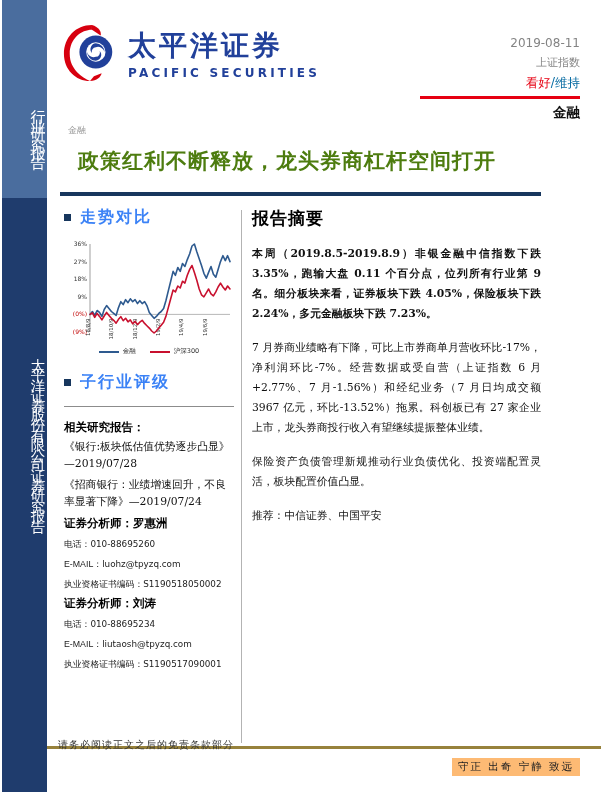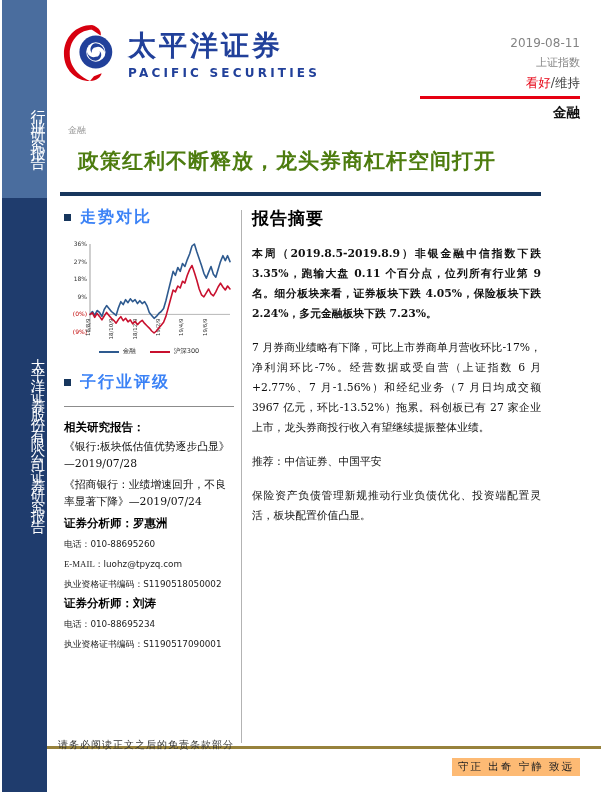--- a/index.html
+++ b/index.html
@@ -20,21 +20,21 @@
   .logo { position:absolute; left:62px; top:24px; display:flex; align-items:center; }
   .logo-text { margin-left:8px; }
   .brand-cn { font-family:"DejaVu Serif", serif; font-weight:bold; font-size:28px; color:#21409a; letter-spacing:3px; }
   .brand-en { font-size:12px; color:#21409a; letter-spacing:3.2px; margin-top:1px; font-weight:bold; }
 
   .header-right { position:absolute; right:32px; top:36px; text-align:right; }
   .hdr-date { font-size:12px; color:#848484; }
   .hdr-type { font-size:11px; color:#848484; margin-top:5px; font-family:"DejaVu Serif", serif; }
   .hdr-rating { font-size:12.5px; margin-top:5px; font-family:"DejaVu Serif", serif; }
   .hdr-rating .view { color:#e60012; }
-  .hdr-rating .change { color:#404040;text-align:right; }
+  .hdr-rating .change { color:#0369a1;text-align:right; }
   .red-rule { width:160px; height:3px; background:#e60012; margin:4px 0 0 auto; }
   .hdr-industry { font-size:13.5px; font-weight:bold; margin-top:5px; font-family:"DejaVu Serif", serif; color:#111; }
 
   .section-label { position:absolute; left:68px; top:124px; font-size:9px; color:#9a9a9a; font-family:"DejaVu Serif", serif; }
   .report-title { position:absolute; left:78px; top:147px; width:480px; font-family:"DejaVu Serif", serif;
                   font-size:21px; font-weight:600; letter-spacing:1px; color:#4d7c0f; }
   .title-rule { position:absolute; left:60px; top:192px; width:481px; height:4px; background:#17365d; }
 
   
   .col-divider { position:absolute; left:241px; top:210px; width:1px; height:533px; background:#b3b3b3; }
@@ -53,21 +53,21 @@
 
   .subrating-head { margin-top:16px; }
   .gray-hr { margin-top:13px; width:170px; height:1px; background:#8c8c8c; }
 
   .related-title { margin-top:13px; font-family:"DejaVu Serif", serif; font-weight:bold; font-size:11.5px; color:#000; }
   .report-item { margin-top:3px; font-family:"DejaVu Serif", serif; font-size:10.8px; line-height:1.62; color:#111; }
 
   .analyst { margin-top:5px; }
   .analyst-role-line { font-family:"DejaVu Serif", serif; font-weight:bold; font-size:11.5px; color:#000; }
   .analyst-detail { margin-top:8px; font-size:8.8px; color:#222; }
-  .analyst-detail .lbl { font-family:Liberation Serif, serif; }
+  .analyst-detail .lbl { font-family:Liberation Sans, sans-serif; }
 
   
   .summary-heading { font-family:"DejaVu Serif", serif; font-weight:bold; font-size:17px; letter-spacing:1px; color:#000; }
   .para { margin-top:14px; font-family:"DejaVu Serif", serif; font-size:10.8px; line-height:1.85; text-align:justify; color:#111; }
   .para.bold { font-weight:bold; }
 
   
   .footer-rule { position:absolute; left:47px; top:746px; width:554px; height:3px; background:#97823c; }
   .footer-disclaimer { position:absolute; left:58px; top:738px; font-family:"DejaVu Serif", serif; font-size:10px; color:#333; letter-spacing:1px; }
   .footer-motto { position:absolute; left:452px; top:758px; background:#fdba74; padding:2px 6px;
@@ -174,30 +174,31 @@
     <div class="analyst">
       <div class="analyst-role-line"><span>证券分析师：</span><span>罗惠洲</span></div>
       <div class="analyst-detail"><span class="lbl">电话：</span><span>010-88695260</span></div>
       <div class="analyst-detail"><span class="lbl">E-MAIL：</span><span>luohz@tpyzq.com</span></div>
       <div class="analyst-detail"><span class="lbl">执业资格证书编码：</span><span>S1190518050002</span></div>
     </div>
 
     <div class="analyst">
       <div class="analyst-role-line"><span>证券分析师：</span><span>刘涛</span></div>
       <div class="analyst-detail"><span class="lbl">电话：</span><span>010-88695234</span></div>
+      <div class="analyst-detail"><span class="lbl">E-MAIL：</span><span>liutaosh@tpyzq.com</span></div>
       <div class="analyst-detail"><span class="lbl">执业资格证书编码：</span><span>S1190517090001</span></div>
     </div>
 
   </div>
 
   <div class="right-col">
     <div class="summary-heading">报告摘要</div>
     <div class="para bold">本周（2019.8.5-2019.8.9）非银金融中信指数下跌 3.35%，跑输大盘 0.11 个百分点，位列所有行业第 9 名。细分板块来看，证券板块下跌 4.05%，保险板块下跌 2.24%，多元金融板块下跌 7.23%。</div>
     <div class="para">7 月券商业绩略有下降，可比上市券商单月营收环比-17%，净利润环比-7%。经营数据或受自营（上证指数 6 月+2.77%、7 月-1.56%）和经纪业务（7 月日均成交额 3967 亿元，环比-13.52%）拖累。科创板已有 27 家企业上市，龙头券商投行收入有望继续提振整体业绩。</div>
+    <div class="para">保险资产负债管理新规推动行业负债优化、投资端配置灵活，板块配置价值凸显。</div>
     <div class="para">推荐：中信证券、中国平安</div>
-    <div class="para">保险资产负债管理新规推动行业负债优化、投资端配置灵活，板块配置价值凸显。</div>
   </div>
 
   <div class="footer-rule"></div>
   <div class="footer-disclaimer">请务必阅读正文之后的免责条款部分</div>
   <div class="footer-motto">守正 出奇 宁静 致远</div>
 
 </div>
 
 </body></html>

